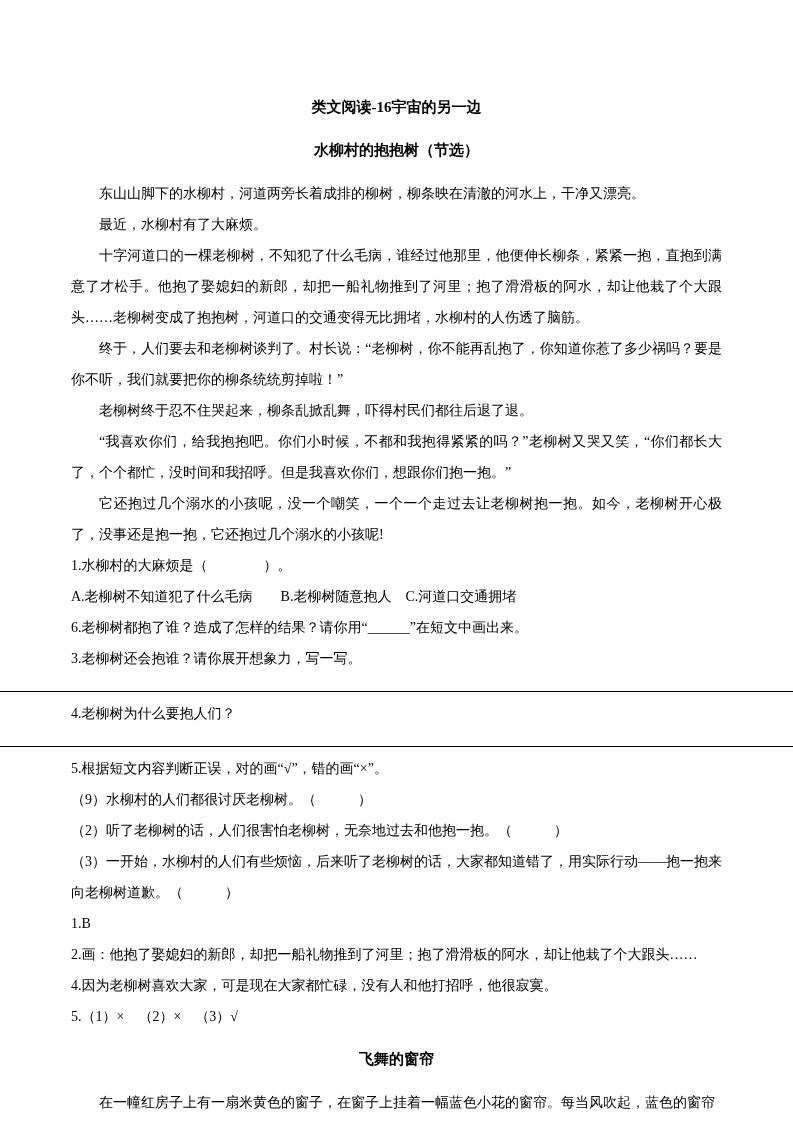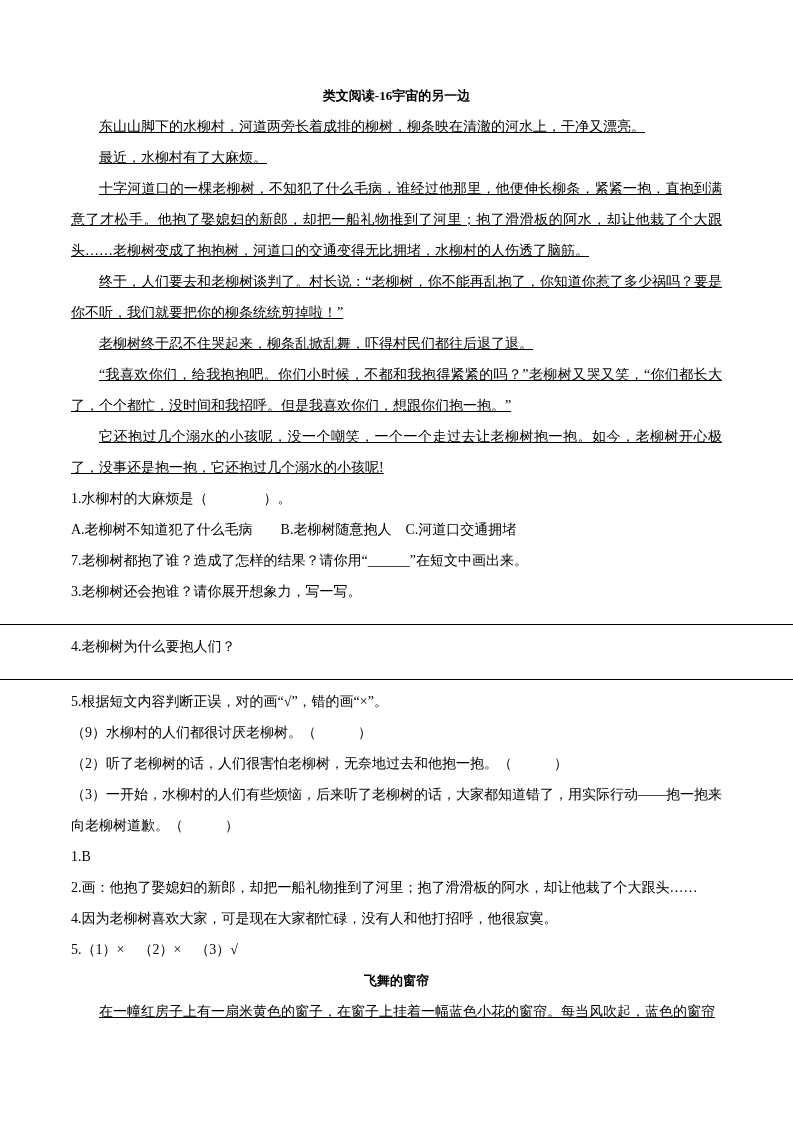--- a/index.html
+++ b/index.html
@@ -17,57 +17,57 @@
     background: #ffffff;
     font-family: "Liberation Serif", "DejaVu Serif", serif;
     font-size: 14px;
     line-height: 31px;
     color: #000000;
     overflow: hidden;
   }
   .doc-title, .sec-title {
     text-align: center;
     font-weight: bold;
-    font-size: 13px;
-    margin: 0;
+    font-size: 15px;
+    margin: 12px;
     line-height: 31px;
   }
   p {
     margin: 0;
     text-align: justify;
   }
   p.indent {
     text-indent: 2em;
-    text-decoration: underline;
   }
   hr.answer-rule {
     border: none;
     border-top: 1px solid #000000;
     margin: 17px -71px 6px -71px;
     height: 0;
   }
 </style>
 </head>
 <body>
 
 <div class="page">
 
   <p class="doc-title">类文阅读-16宇宙的另一边</p>
+  <p class="sec-title">水柳村的抱抱树（节选）</p>
 
   <p class="indent">东山山脚下的水柳村，河道两旁长着成排的柳树，柳条映在清澈的河水上，干净又漂亮。</p>
   <p class="indent">最近，水柳村有了大麻烦。</p>
   <p class="indent">十字河道口的一棵老柳树，不知犯了什么毛病，谁经过他那里，他便伸长柳条，紧紧一抱，直抱到满意了才松手。他抱了娶媳妇的新郎，却把一船礼物推到了河里；抱了滑滑板的阿水，却让他栽了个大跟头……老柳树变成了抱抱树，河道口的交通变得无比拥堵，水柳村的人伤透了脑筋。</p>
   <p class="indent">终于，人们要去和老柳树谈判了。村长说：“老柳树，你不能再乱抱了，你知道你惹了多少祸吗？要是你不听，我们就要把你的柳条统统剪掉啦！”</p>
   <p class="indent">老柳树终于忍不住哭起来，柳条乱掀乱舞，吓得村民们都往后退了退。</p>
   <p class="indent">“我喜欢你们，给我抱抱吧。你们小时候，不都和我抱得紧紧的吗？”老柳树又哭又笑，“你们都长大了，个个都忙，没时间和我招呼。但是我喜欢你们，想跟你们抱一抱。”</p>
   <p class="indent">它还抱过几个溺水的小孩呢，没一个嘲笑，一个一个走过去让老柳树抱一抱。如今，老柳树开心极了，没事还是抱一抱，它还抱过几个溺水的小孩呢!</p>
 
   <p>1.水柳村的大麻烦是（　　　　）。</p>
   <p>A.老柳树不知道犯了什么毛病　　B.老柳树随意抱人　C.河道口交通拥堵</p>
-  <p>7.老柳树都抱了谁？造成了怎样的结果？请你用“______”在短文中画出来。</p>
+  <p>6.老柳树都抱了谁？造成了怎样的结果？请你用“______”在短文中画出来。</p>
   <p>3.老柳树还会抱谁？请你展开想象力，写一写。</p>
 
   <hr class="answer-rule">
 
   <p>4.老柳树为什么要抱人们？</p>
 
   <hr class="answer-rule">
 
   <p>5.根据短文内容判断正误，对的画“√”，错的画“×”。</p>
   <p>（9）水柳村的人们都很讨厌老柳树。（　　　）</p>

